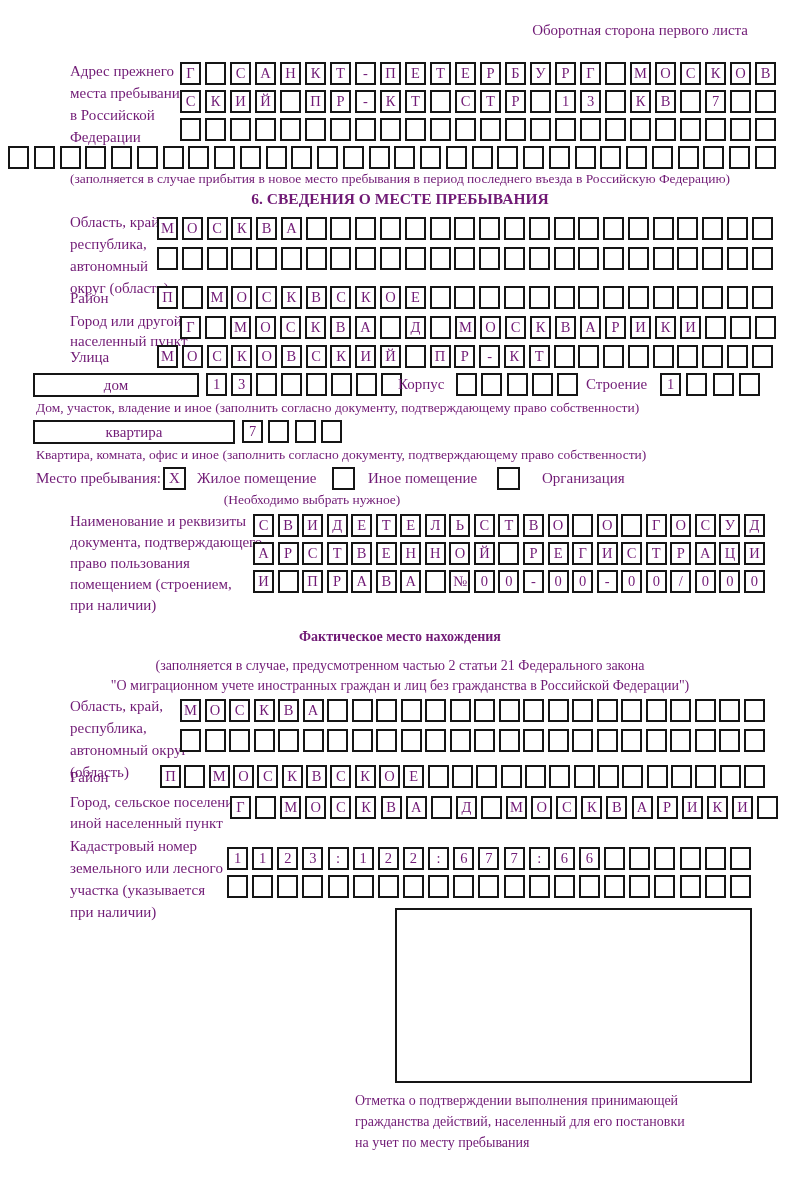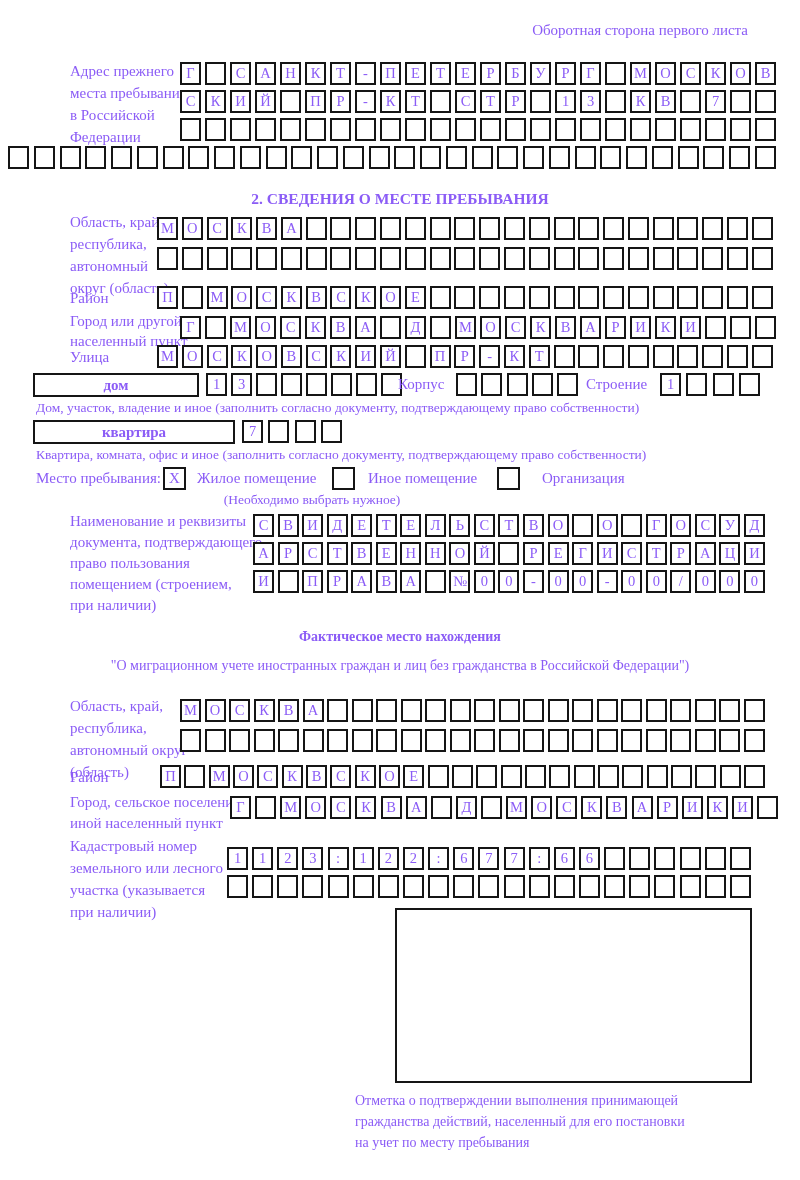--- a/index.html
+++ b/index.html
@@ -1,35 +1,35 @@
 <!DOCTYPE html>
 <html><head>
 <meta charset="utf-8">
 <style>
   html,body { margin:0; padding:0; background:#ffffff; }
   .page {
     position:relative; width:800px; height:1180px; background:#fff;
-    font-family:"Liberation Serif", serif; color:#8b5cf6; overflow:hidden;
+    font-family:"Liberation Serif", serif; color:#701a75; overflow:hidden;
   }
   .abs { position:absolute; }
   .label { font-size:15px; line-height:22px; }
   .label .line { white-space:nowrap; }
   .caption { font-size:13.5px; }
   .center { text-align:center; }
   .bold { font-weight:bold; }
   .hdr { position:absolute; top:22px; right:52px; font-size:15px; }
   .cellrow { position:absolute; display:flex; justify-content:space-between; }
   .cell {
     flex:0 0 21px; width:21px; height:23px; box-sizing:border-box;
     border:2px solid #151515; display:flex; align-items:center; justify-content:center;
     font-size:14.5px; background:#fff;
   }
   .widebox {
     position:absolute; box-sizing:border-box; border:2px solid #151515;
-    display:flex; align-items:center; justify-content:center; font-size:15px; background:#fff;font-weight:bold;
+    display:flex; align-items:center; justify-content:center; font-size:15px; background:#fff;
   }
   .checkbox {
     position:absolute; width:23px; height:23px; box-sizing:border-box;
     border:2px solid #151515; display:flex; align-items:center; justify-content:center;
     font-size:15px; background:#fff;
   }
   .optlabel { position:absolute; font-size:15px; white-space:nowrap; }
   .stampbox { position:absolute; box-sizing:border-box; border:2px solid #151515; background:#fff; }
   .stampcap { font-size:14px; line-height:21px; }
   .cap2 { font-size:14px; line-height:20px; }
@@ -150,22 +150,23 @@
       <div class="cell"></div>
       <div class="cell"></div>
       <div class="cell"></div>
       <div class="cell"></div>
       <div class="cell"></div>
       <div class="cell"></div>
       <div class="cell"></div>
       <div class="cell"></div>
       <div class="cell"></div>
     </div>
-
-  <div class="abs center bold" style="left:0;top:190px;width:800px;font-size:15.5px">2. СВЕДЕНИЯ О МЕСТЕ ПРЕБЫВАНИЯ</div>
+  <div class="abs caption center" style="left:0;top:171px;width:800px">(заполняется в случае прибытия в новое место пребывания в период последнего въезда в Российскую Федерацию)</div>
+
+  <div class="abs center bold" style="left:0;top:190px;width:800px;font-size:15.5px">6. СВЕДЕНИЯ О МЕСТЕ ПРЕБЫВАНИЯ</div>
 
   <div class="abs label" style="left:70px;top:211px;width:115px">
       <div class="line">Область, край,</div>
       <div class="line">республика,</div>
       <div class="line">автономный</div>
       <div class="line">округ (область)</div>
     </div>
   <div class="cellrow" style="left:157px;top:217px;width:616px">
       <div class="cell">М</div>
       <div class="cell">О</div>
@@ -428,20 +429,21 @@
       <div class="cell">0</div>
       <div class="cell">0</div>
       <div class="cell">/</div>
       <div class="cell">0</div>
       <div class="cell">0</div>
       <div class="cell">0</div>
     </div>
 
   <div class="abs center bold" style="left:0;top:629px;width:800px;font-size:14px">Фактическое место нахождения</div>
   <div class="abs center cap2" style="left:0;top:656px;width:800px">
+      <div class="line">(заполняется в случае, предусмотренном частью 2 статьи 21 Федерального закона</div>
       <div class="line">"О миграционном учете иностранных граждан и лиц без гражданства в Российской Федерации")</div>
     </div>
 
   <div class="abs label" style="left:70px;top:695px">
       <div class="line">Область, край,</div>
       <div class="line">республика,</div>
       <div class="line">автономный округ</div>
       <div class="line">(область)</div>
     </div>
   <div class="cellrow" style="left:180px;top:699px;width:585px">

